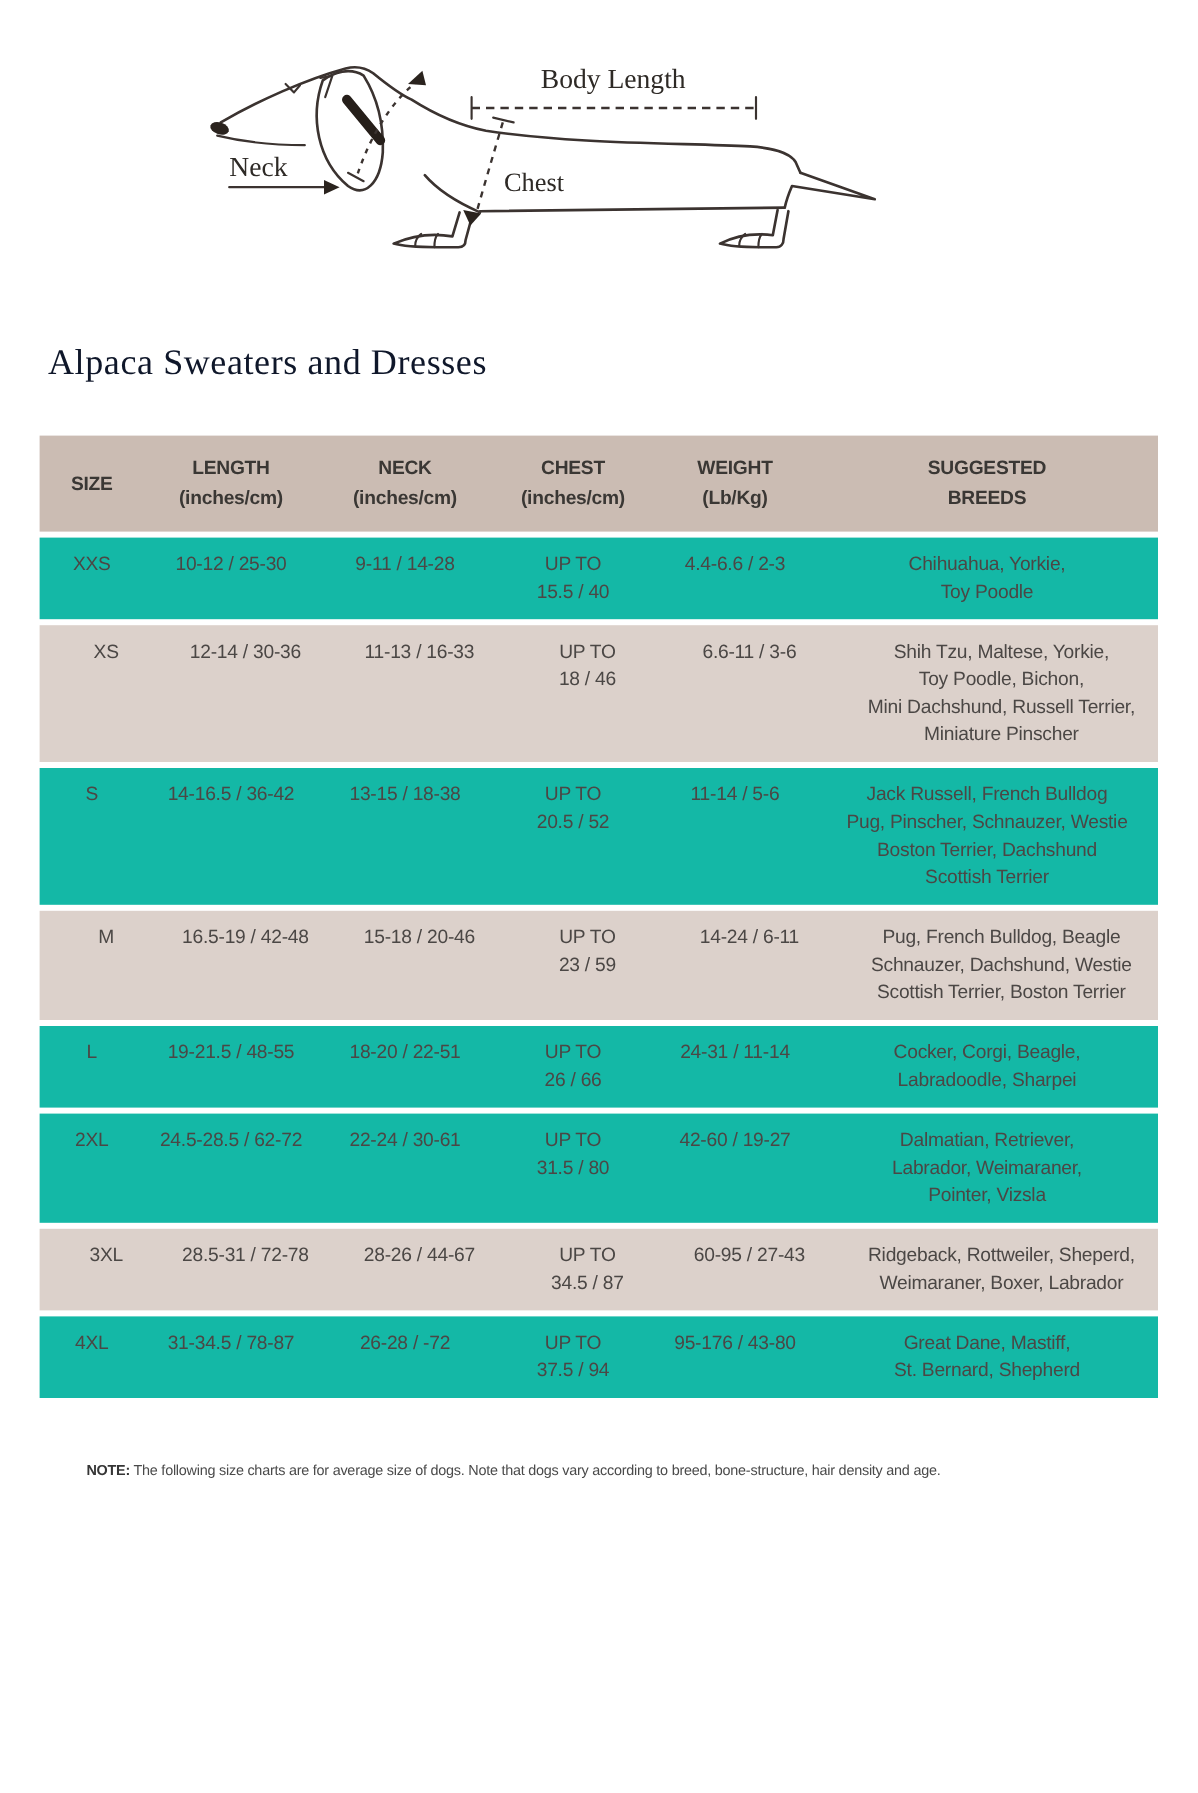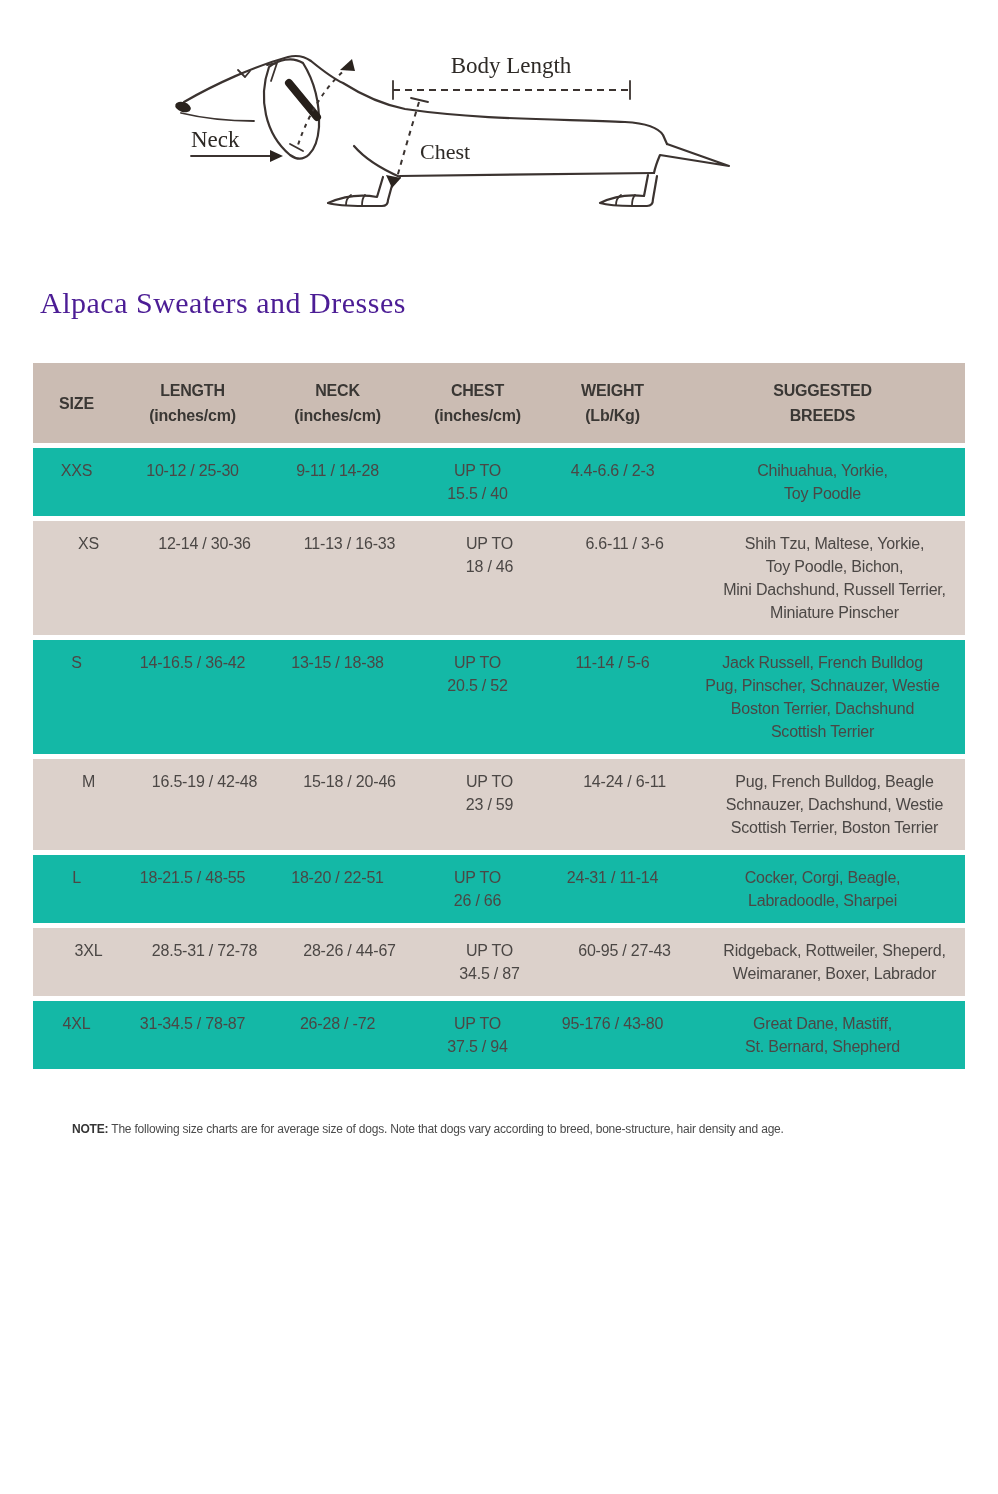--- a/index.html
+++ b/index.html
@@ -16,21 +16,21 @@
   .diagram .ln{stroke:#3b3330;stroke-width:2.2;fill:none;stroke-linecap:round;stroke-linejoin:round;}
   .diagram .thin{stroke-width:1.8;}
   .diagram .dash{stroke:#3b3330;stroke-width:2;fill:none;stroke-linecap:butt;}
   .diagram .fillmark{fill:#2a231e;stroke:none;}
   .diagram text{font-family:"Liberation Serif","DejaVu Serif",serif;fill:#2e2a26;}
 
   
   .title{
     margin:64px 0 0 40px;
     font-family:"Liberation Serif","DejaVu Serif",serif;
-    font-weight:400;font-size:30px;letter-spacing:.5px;color:#4c1d95;
+    font-weight:400;font-size:30px;letter-spacing:.5px;color:#0f172a;
   }
 
   
   table.size-chart{
     margin:38px 33px 0 33px;width:932px;
     border-collapse:separate;border-spacing:0 5px;
     table-layout:fixed;
   }
   .size-chart th,.size-chart td{
     text-align:center;vertical-align:top;
@@ -184,28 +184,39 @@
         <td>15-18 / 20-46</td>
         <td>UP TO
 23 / 59</td>
         <td>14-24 / 6-11</td>
         <td>Pug, French Bulldog, Beagle
 Schnauzer, Dachshund, Westie
 Scottish Terrier, Boston Terrier</td>
       </tr>
       <tr class="light">
         <td>L</td>
-        <td>18-21.5 / 48-55</td>
+        <td>19-21.5 / 48-55</td>
         <td>18-20 / 22-51</td>
         <td>UP TO
 26 / 66</td>
         <td>24-31 / 11-14</td>
         <td>Cocker, Corgi, Beagle,
 Labradoodle, Sharpei</td>
       </tr>
+      <tr class="light">
+        <td>2XL</td>
+        <td>24.5-28.5 / 62-72</td>
+        <td>22-24 / 30-61</td>
+        <td>UP TO
+31.5 / 80</td>
+        <td>42-60 / 19-27</td>
+        <td>Dalmatian, Retriever,
+Labrador, Weimaraner,
+Pointer, Vizsla</td>
+      </tr>
       <tr class="dark">
         <td>3XL</td>
         <td>28.5-31 / 72-78</td>
         <td>28-26 / 44-67</td>
         <td>UP TO
 34.5 / 87</td>
         <td>60-95 / 27-43</td>
         <td>Ridgeback, Rottweiler, Sheperd,
 Weimaraner, Boxer, Labrador</td>
       </tr>

